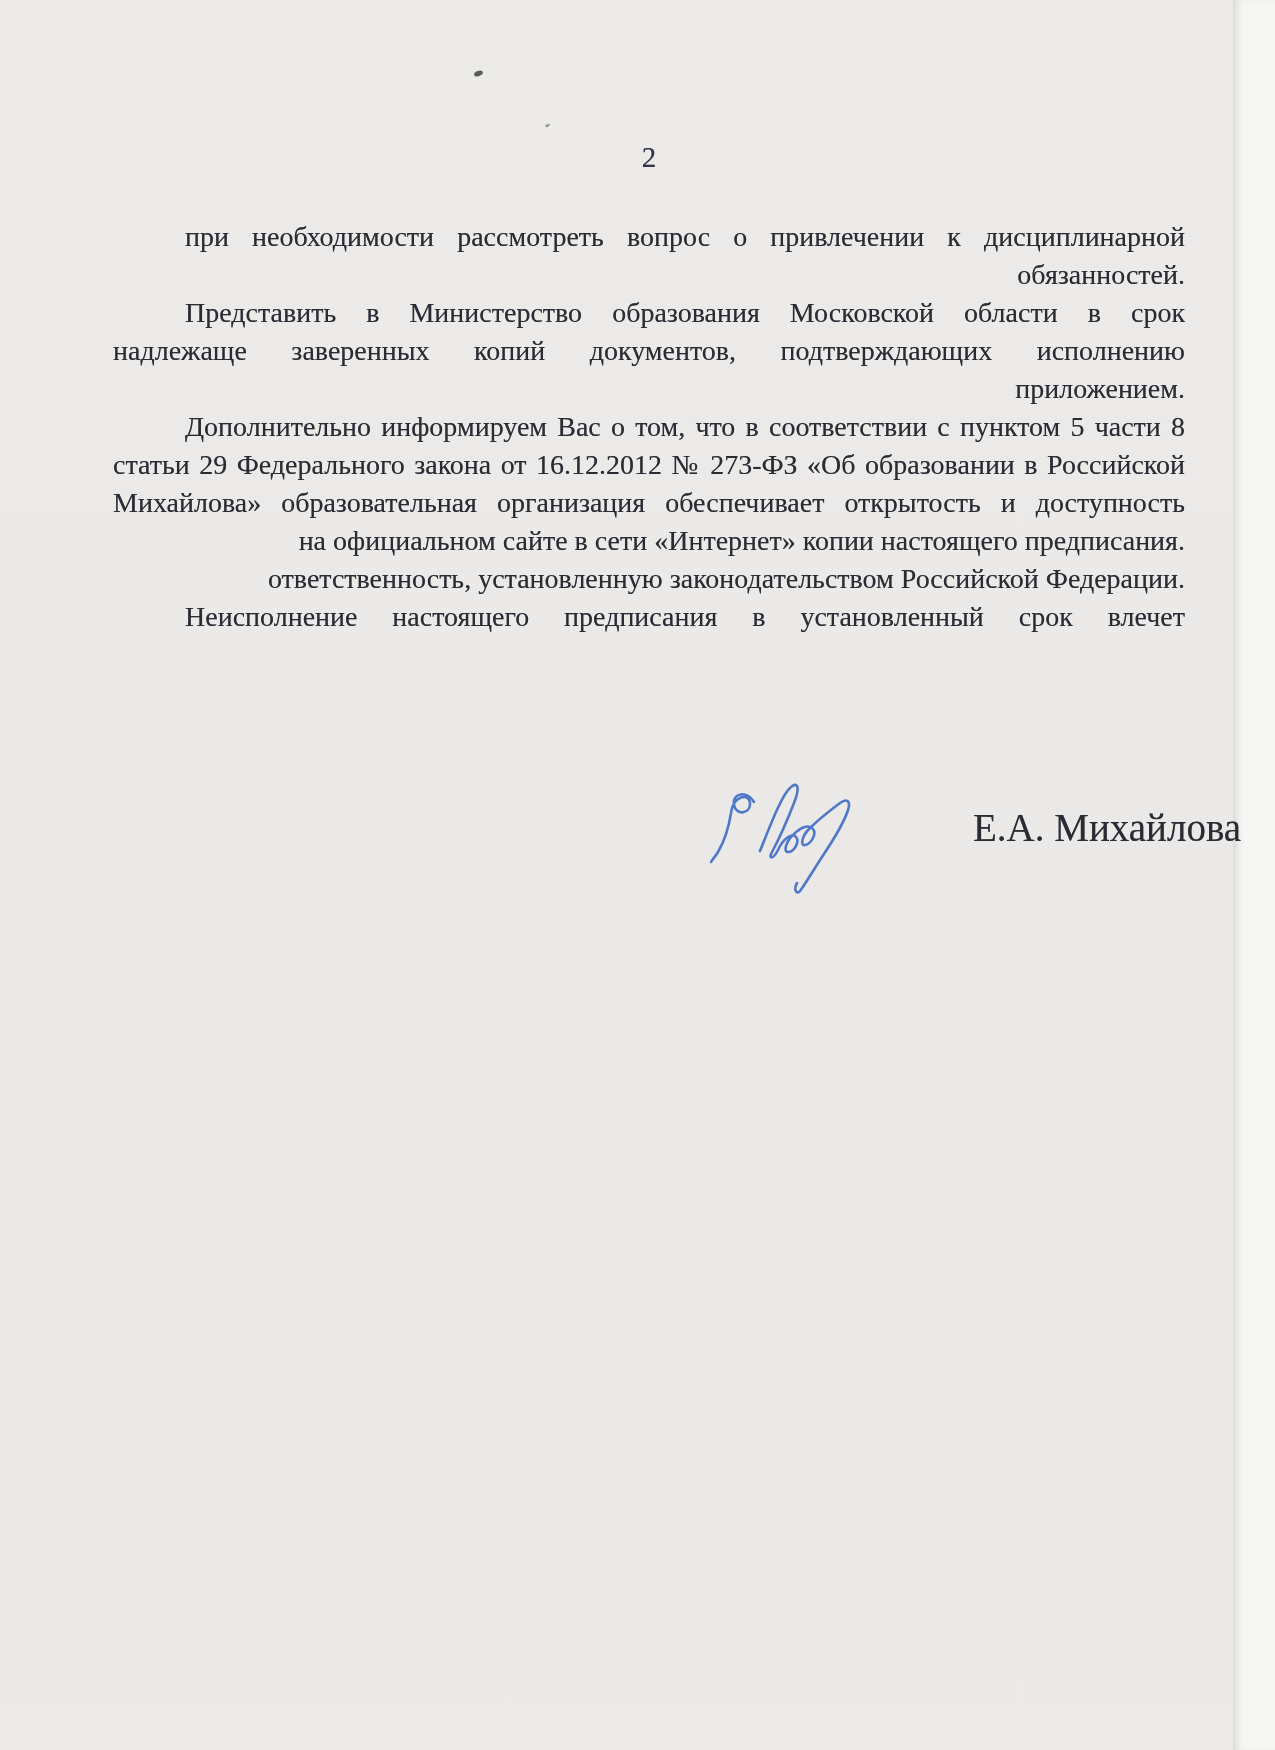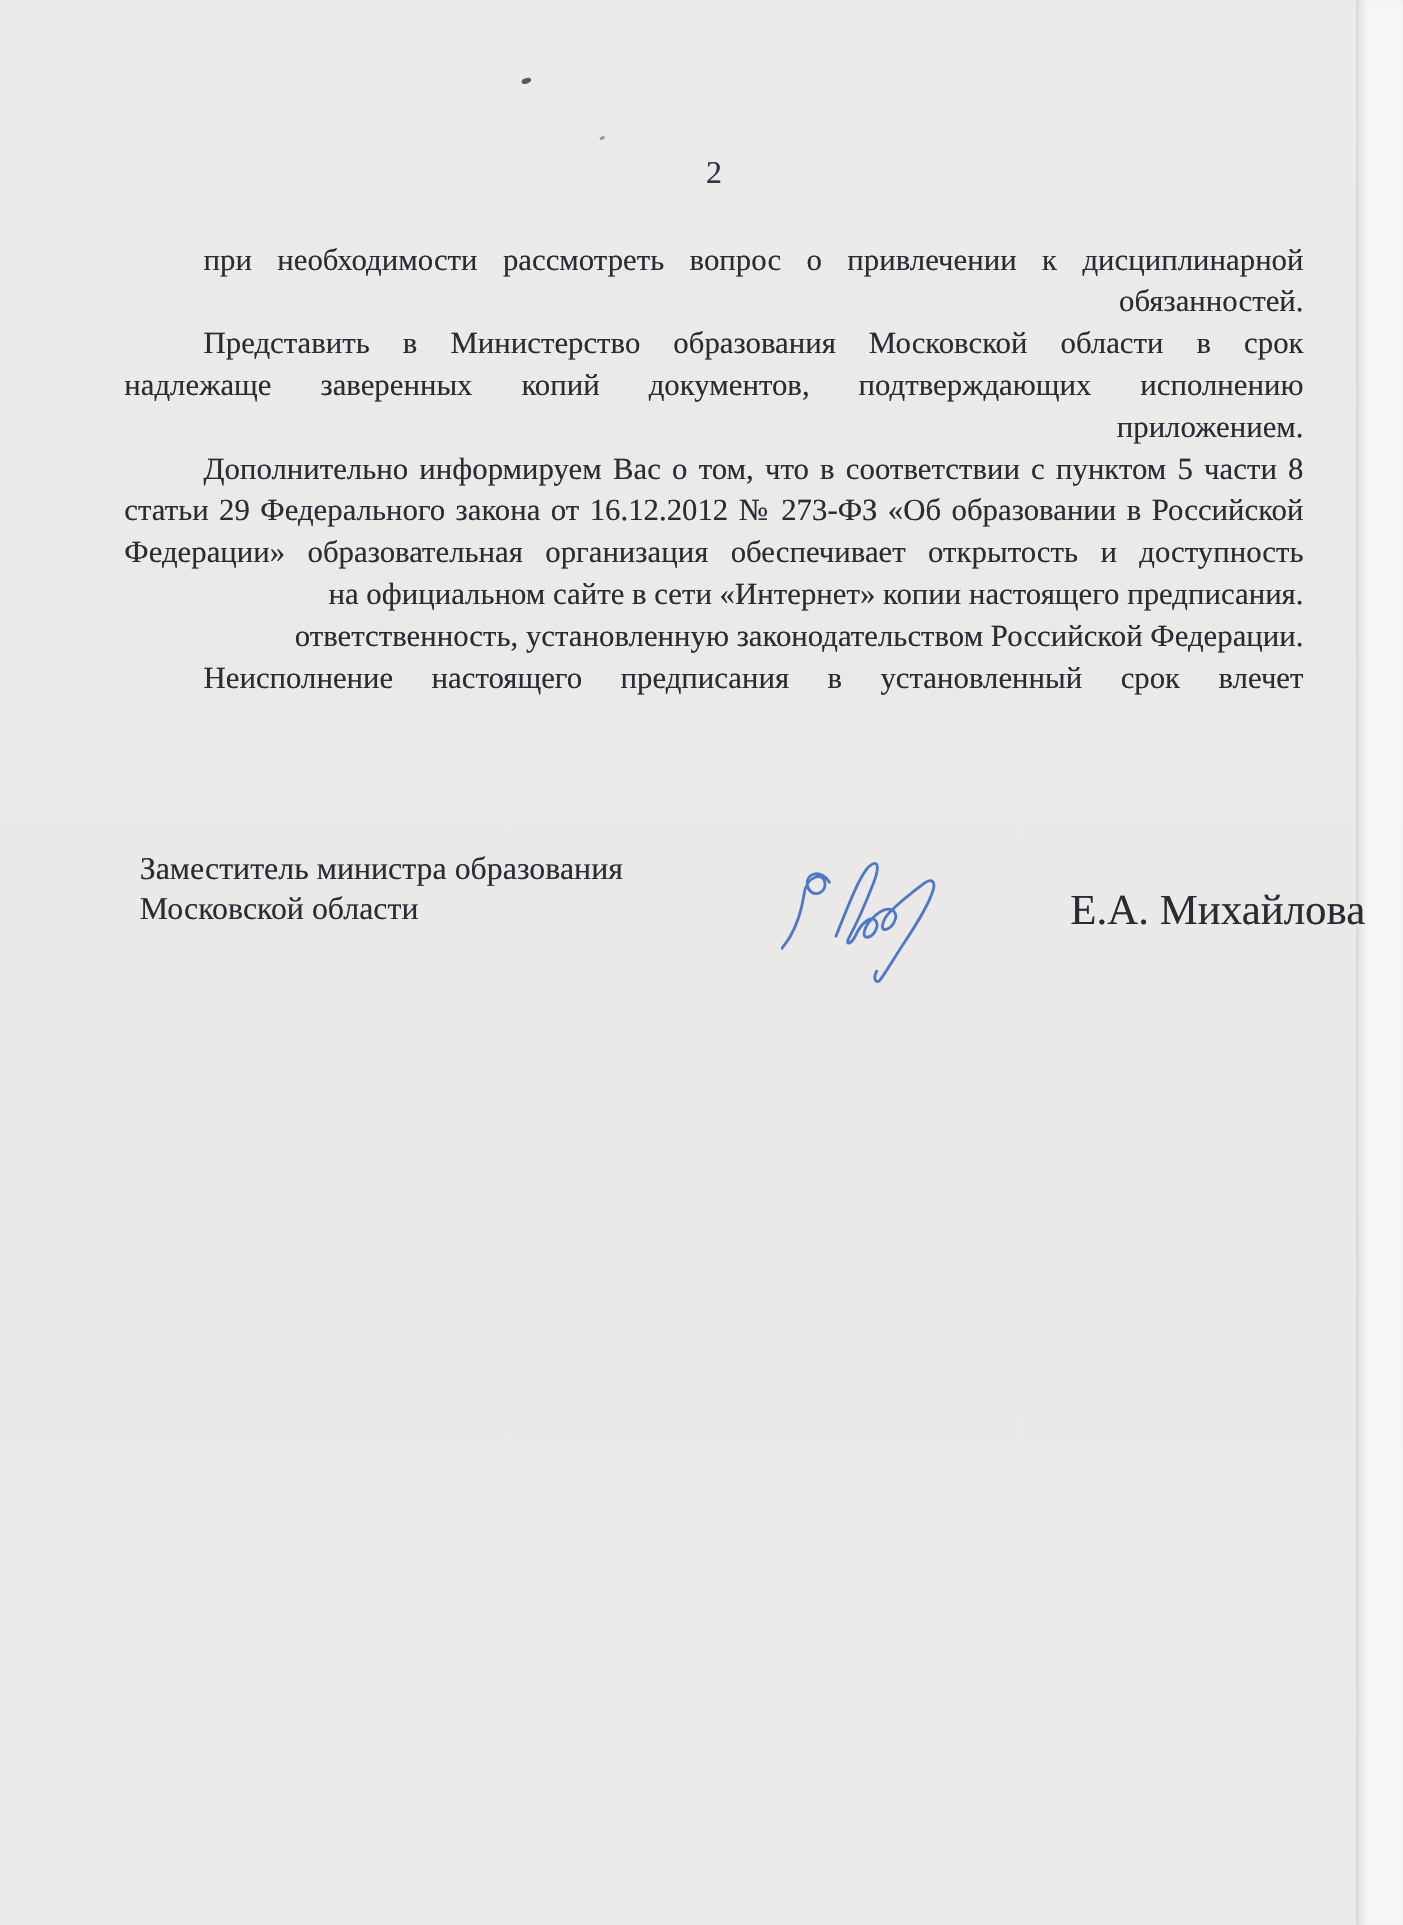--- a/index.html
+++ b/index.html
@@ -71,33 +71,29 @@
       <div class="line">обязанностей.</div>
     </div>
     <div>
       <div class="line just first">Представить в Министерство образования Московской области в срок</div>
       <div class="line just">надлежаще заверенных копий документов, подтверждающих исполнению</div>
       <div class="line">приложением.</div>
     </div>
     <div>
       <div class="line just first">Дополнительно информируем Вас о том, что в соответствии с пунктом 5 части 8</div>
       <div class="line just">статьи 29 Федерального закона от 16.12.2012 № 273-ФЗ «Об образовании в Российской</div>
-      <div class="line just">Федерации» образовательная организация обеспечивает открытость и доступность</div>
+      <div class="line just">Михайлова» образовательная организация обеспечивает открытость и доступность</div>
       <div class="line">на официальном сайте в сети «Интернет» копии настоящего предписания.</div>
     </div>
     <div>
       <div class="line">ответственность, установленную законодательством Российской Федерации.</div>
       <div class="line just first">Неисполнение настоящего предписания в установленный срок влечет</div>
     </div>
   </div>
 
-  <div class="sig-title">
-    <div>Заместитель министра образования</div>
-    <div>Московской области</div>
-  </div>
 
   <svg class="signature" viewBox="0 0 148 118" fill="none" xmlns="http://www.w3.org/2000/svg">
     <path stroke-width="2.6" stroke-linecap="round" stroke-linejoin="round" fill="none" d="M44 22 C37 10 22 13 24 25 C26 36 41 34 40 23 C39 12 23 16 21 33 C19 46 15 60 8 72 C5 77 2 80 1 82
              M50 71 C60 46 72 14 81 7 C88 1 90 8 84 23 C77 41 68 61 62 72 C58 79 63 80 68 70 C73 59 82 52 86 57 C90 62 84 72 78 72 C73 72 76 61 84 54 C91 47 99 44 103 49 C107 54 101 64 95 65 C90 66 92 56 99 49 C107 41 118 32 130 23 C137 18 141 21 138 30 C134 43 124 59 112 77 C104 89 96 103 90 111 C87 115 83 110 87 103" stroke="#4f79c8"></path>
   </svg>
 
   <div class="sig-name">Е.А. Михайлова</div>
 
 </div>
 

